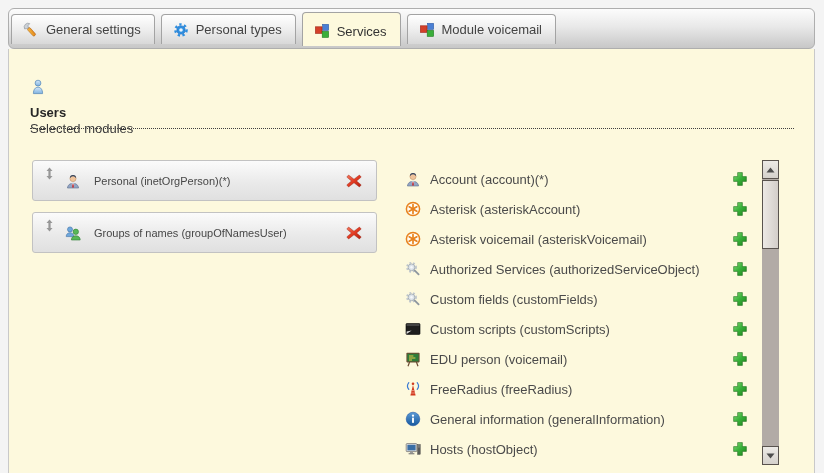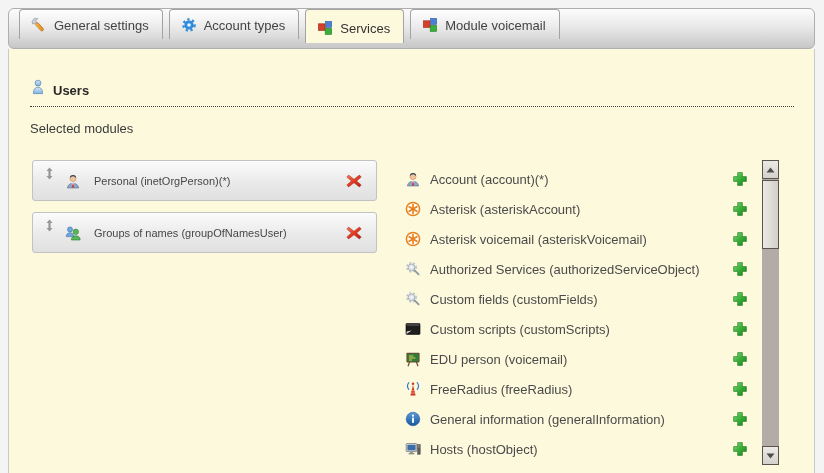--- a/index.html
+++ b/index.html
@@ -8,21 +8,21 @@
     background:#f4f4f4;
     font-family:"Liberation Sans","DejaVu Sans",sans-serif;
     -webkit-font-smoothing:antialiased;
   }
   .widget{position:absolute;left:8px;top:8px;width:807px;height:600px;}
   
   .tabbar{
     position:relative;height:41px;box-sizing:border-box;
     border:1px solid #aeaeae;border-radius:6px;
     background:linear-gradient(#fcfcfc,#e9e9e9 45%,#c7c7c7);
-    display:flex;align-items:flex-start;padding-left:10px;z-index:2;
+    display:flex;align-items:center;padding-left:2px;z-index:2;
   }
   .tab{
     display:flex;align-items:center;gap:7px;
     padding:7px 13px 6px 11px;margin-right:6px;
     border:1px solid #a3a3a3;border-bottom:none;
     border-radius:4px 4px 0 0;
     background:linear-gradient(#ffffff,#ececec 55%,#d8d8d8);
     font-size:13px;color:#434343;white-space:nowrap;cursor:pointer;
   }
   .tab.active{
@@ -32,23 +32,23 @@
   }
   .tab svg{display:block;}
   
   .panel{
     position:absolute;left:0;top:41px;width:807px;height:560px;
     box-sizing:border-box;background:#fdf9dd;
     border:1px solid #c9c9c9;border-top:none;
   }
   .users-heading{
     position:absolute;left:21px;top:30px;width:764px;
-    display:flex;align-items:flex-end;gap:7px;
+    display:flex;align-items:flex-start;gap:7px;
     padding-bottom:8px;border-bottom:1px dotted #3f3f3f;
-    font-size:13px;font-weight:bold;color:#262626;
+    font-size:13px;font-weight:bold;color:#262626;flex-direction:column;
   }
   .col-label{position:absolute;top:72px;font-size:13px;color:#3a3a3a;}
   .col-label.sel{left:21px;}
   .col-label.avail{left:396px;}
   
   .sel-box{
     position:absolute;left:23px;width:345px;height:41px;box-sizing:border-box;
     background:linear-gradient(#fbfbfb,#eaeaea 55%,#e0e0e0);
     border:1px solid #c2c2c2;border-radius:3px;
     display:flex;align-items:center;padding:0 14px 0 12px;cursor:move;
@@ -128,21 +128,21 @@
     </div>
 
     <div class="tab">
       <span>
         <svg width="16" height="16" viewBox="0 0 16 16">
           <circle cx="8" cy="8" r="5.6" fill="none" stroke="#2d8fe0" stroke-width="2.4" stroke-dasharray="2.3 2.5"></circle>
           <circle cx="8" cy="8" r="4.1" fill="#2d8fe0" stroke="#1565c0" stroke-width="0.6"></circle>
           <circle cx="8" cy="8" r="1.8" fill="#eaf4fd"></circle>
         </svg>
       </span>
-      <span>Account types</span>
+      <span>Personal types</span>
     </div>
 
     <div class="tab active">
       <span>
         <svg width="16" height="16" viewBox="0 0 16 16">
           <rect x="8.6" y="1.4" width="6" height="6" fill="#4a7fd4" stroke="#2a5aa8" stroke-width="0.6"></rect>
           <rect x="1.4" y="3.8" width="6.6" height="6.6" fill="#d4402a" stroke="#9e2416" stroke-width="0.6"></rect>
           <rect x="8.2" y="8.4" width="6.4" height="6" fill="#3aae3a" stroke="#1f7d1f" stroke-width="0.6"></rect>
         </svg>
       </span>

